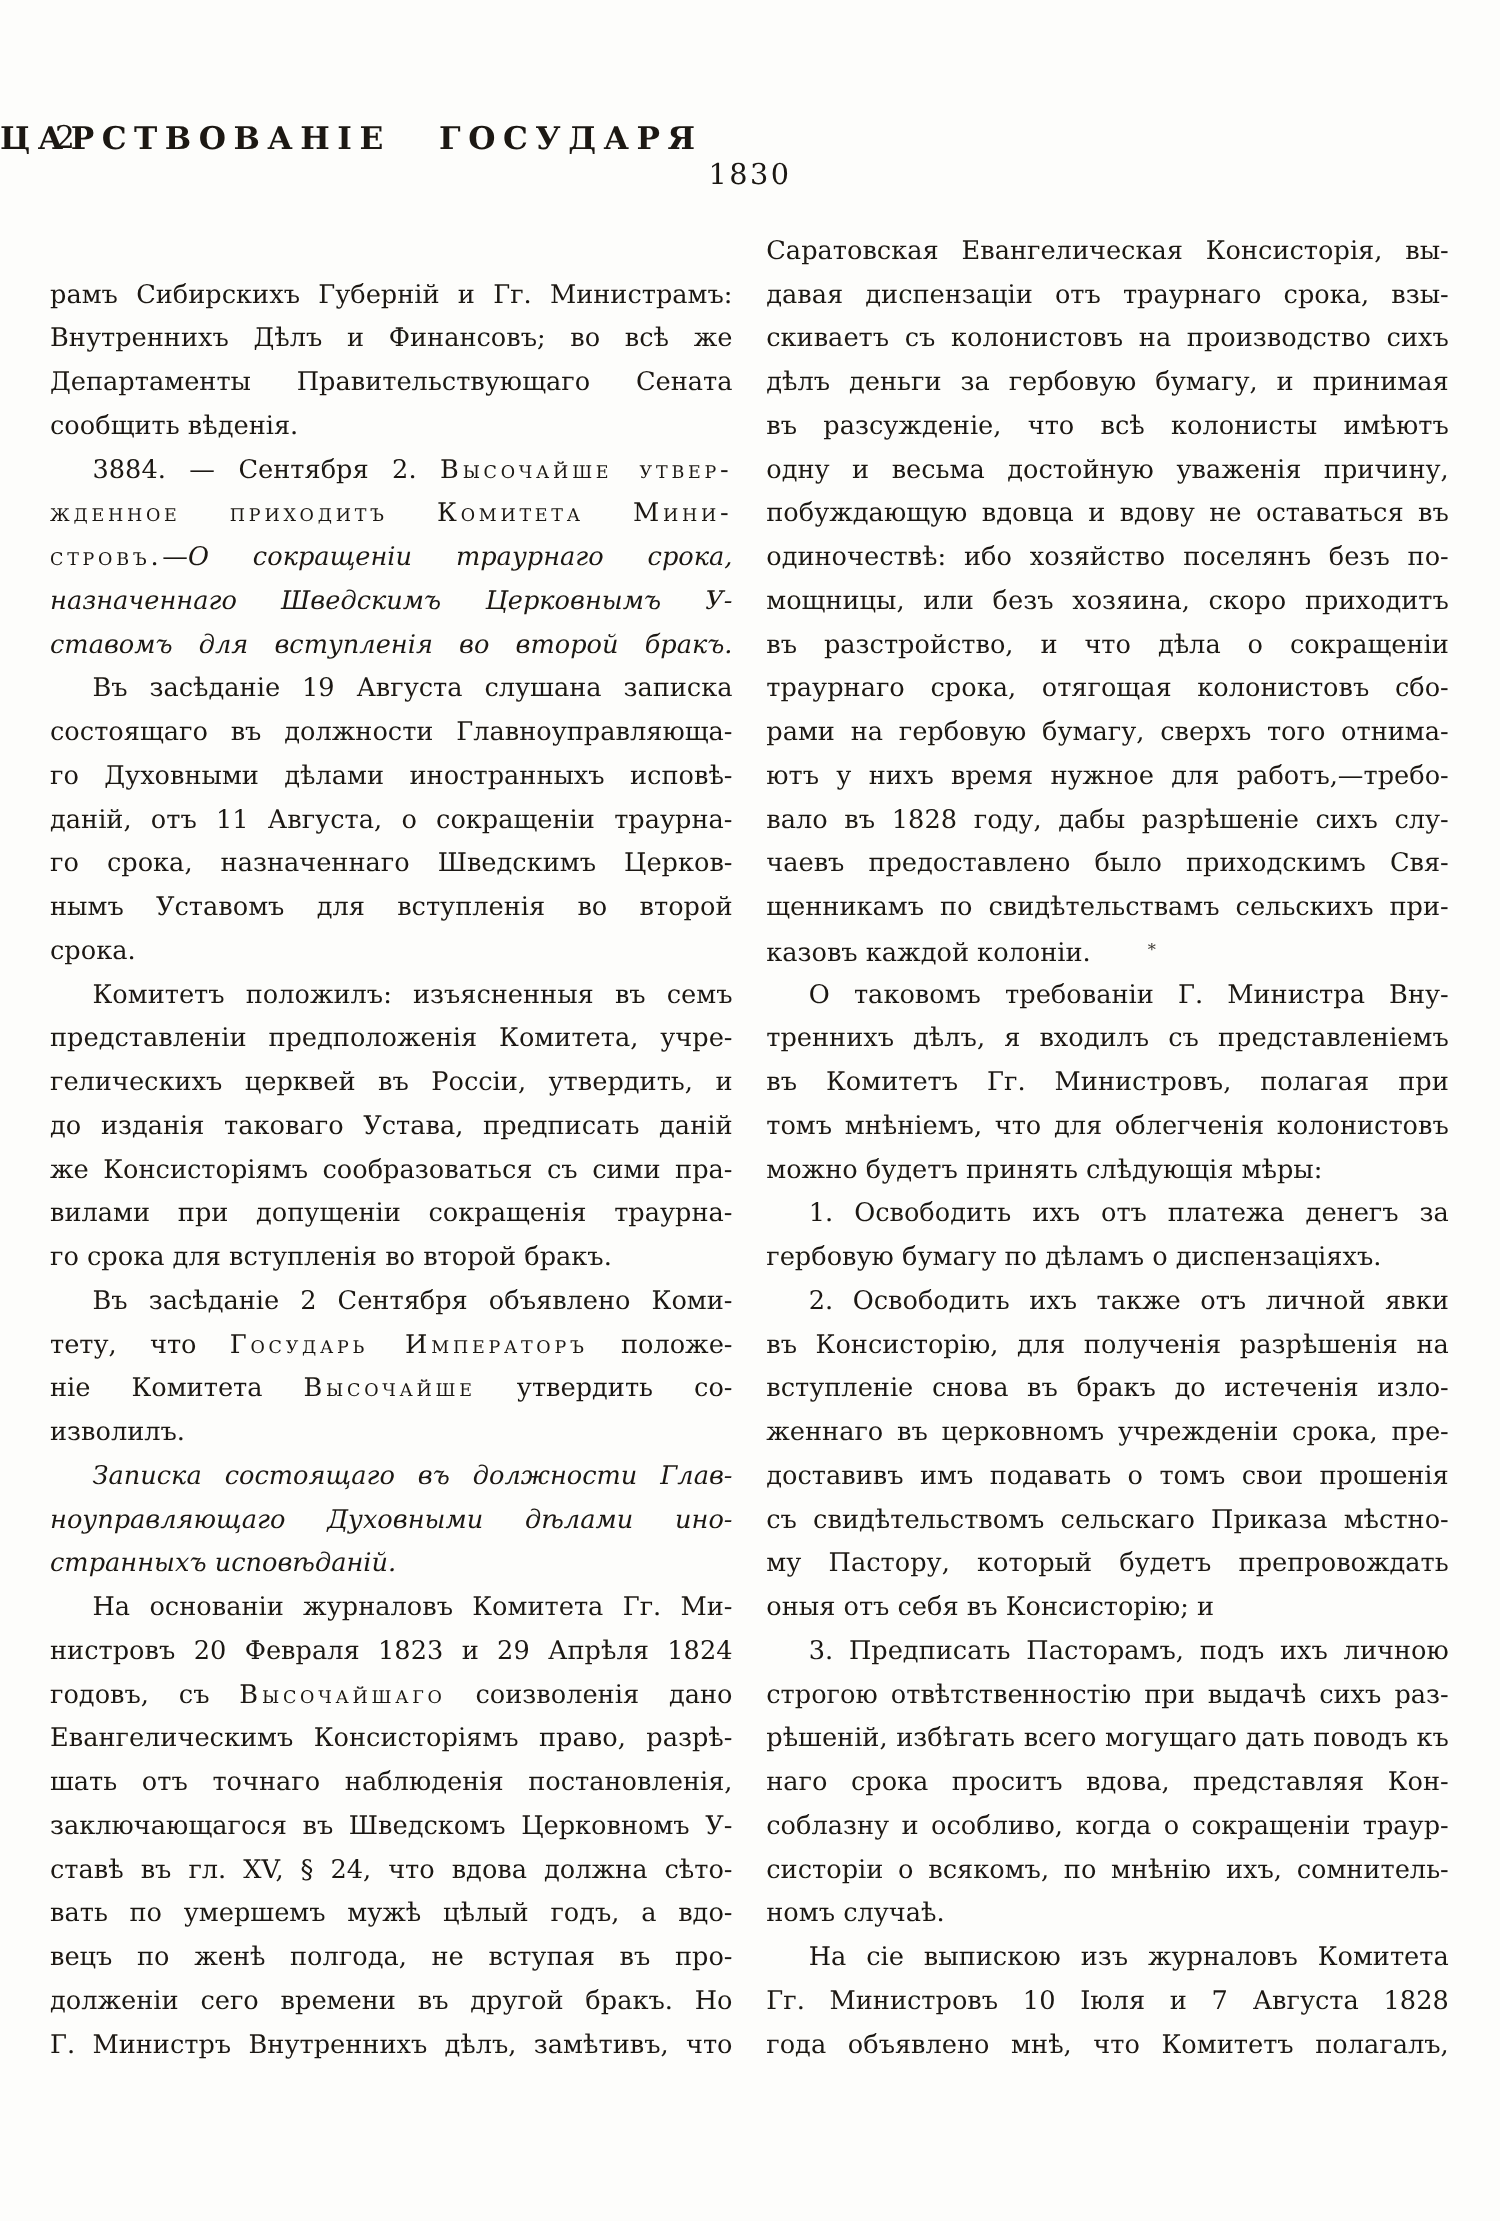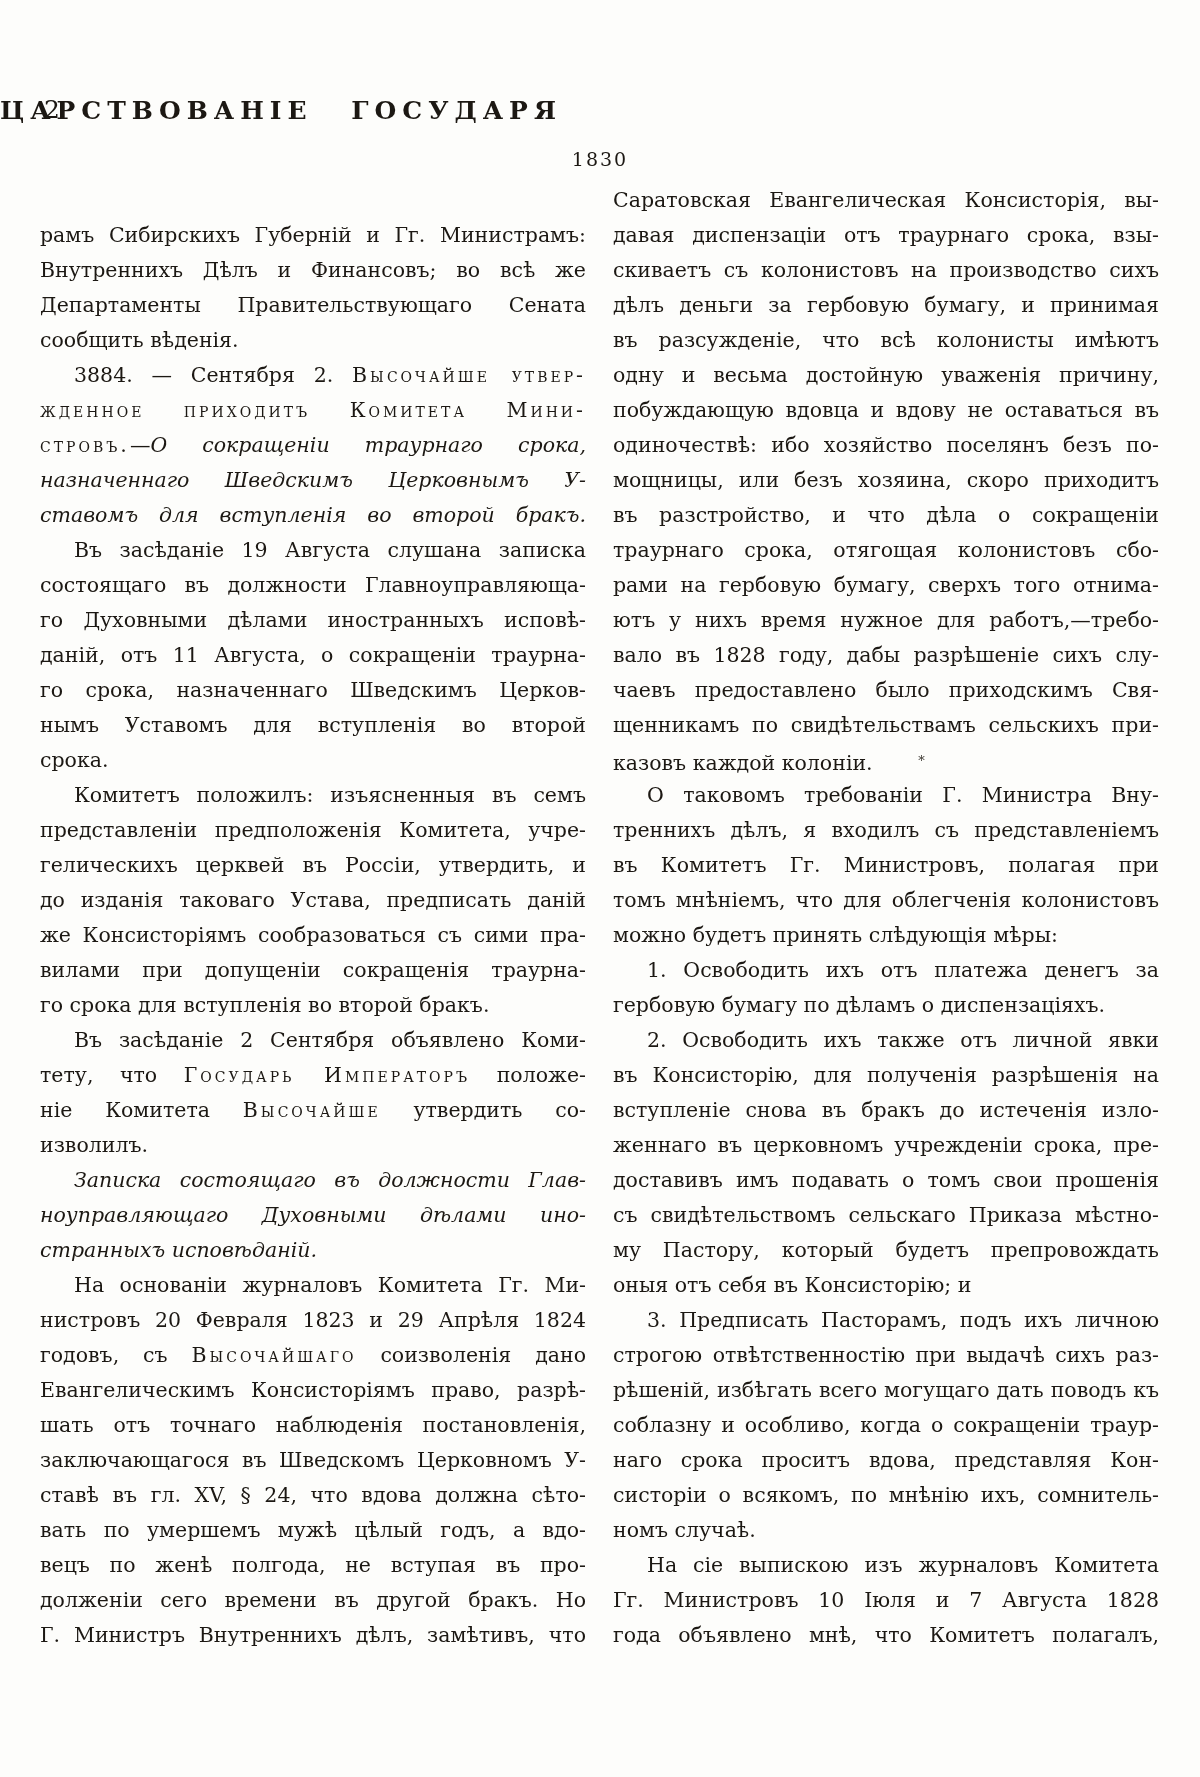--- a/index.html
+++ b/index.html
@@ -19,22 +19,22 @@
   .pageno{
     position:absolute;left:44px;top:97px;
     font-size:25px;line-height:1;
   }
   .title{
     position:absolute;top:98px;left:0;width:100%;
     font-size:25px;line-height:1;
     letter-spacing:6px;word-spacing:24px;font-weight:bold;
   }
   .year{
-    position:absolute;top:150px;left:0;width:100%;
-    text-align:center;font-size:19px;line-height:1;
+    position:absolute;top:129px;left:0;width:100%;
+    text-align:center;font-size:23px;line-height:1;
     letter-spacing:2px;
   }
   .cols{
     position:absolute;top:183px;left:40px;width:1120px;
     display:flex;align-items:flex-end;
   }
   .col{flex:0 0 546px;width:546px;}
   .divider{
     flex:0 0 3px;margin:2px 10px 6px 10px;
     border-left:2px solid var(--rule);
@@ -140,22 +140,22 @@
         <div class="line"><span class="s-n">въ Консисторію, для полученія разрѣшенія на</span></div>
         <div class="line"><span class="s-n">вступленіе снова въ бракъ до истеченія изло-</span></div>
         <div class="line"><span class="s-n">женнаго въ церковномъ учрежденіи срока, пре-</span></div>
         <div class="line"><span class="s-n">доставивъ имъ подавать о томъ свои прошенія</span></div>
         <div class="line"><span class="s-n">съ свидѣтельствомъ сельскаго Приказа мѣстно-</span></div>
         <div class="line"><span class="s-n">му Пастору, который будетъ препровождать</span></div>
         <div class="line end"><span class="s-n">оныя отъ себя въ Консисторію; и</span></div>
         <div class="line ind"><span class="s-n">3. Предписать Пасторамъ, подъ ихъ личною</span></div>
         <div class="line"><span class="s-n">строгою отвѣтственностію при выдачѣ сихъ раз-</span></div>
         <div class="line"><span class="s-n">рѣшеній, избѣгать всего могущаго дать поводъ къ</span></div>
+        <div class="line"><span class="s-n">наго срока проситъ вдова, представляя Кон-</span></div>
         <div class="line"><span class="s-n">соблазну и особливо, когда о сокращеніи траур-</span></div>
-        <div class="line"><span class="s-n">наго срока проситъ вдова, представляя Кон-</span></div>
         <div class="line"><span class="s-n">систоріи о всякомъ, по мнѣнію ихъ, сомнитель-</span></div>
         <div class="line end"><span class="s-n">номъ случаѣ.</span></div>
         <div class="line ind"><span class="s-n">На сіе выпискою изъ журналовъ Комитета</span></div>
         <div class="line"><span class="s-n">Гг. Министровъ 10 Іюля и 7 Августа 1828</span></div>
         <div class="line"><span class="s-n">года объявлено мнѣ, что Комитетъ полагалъ,</span></div>
       </div>
   </div>
 </div>
 
 </body></html>

